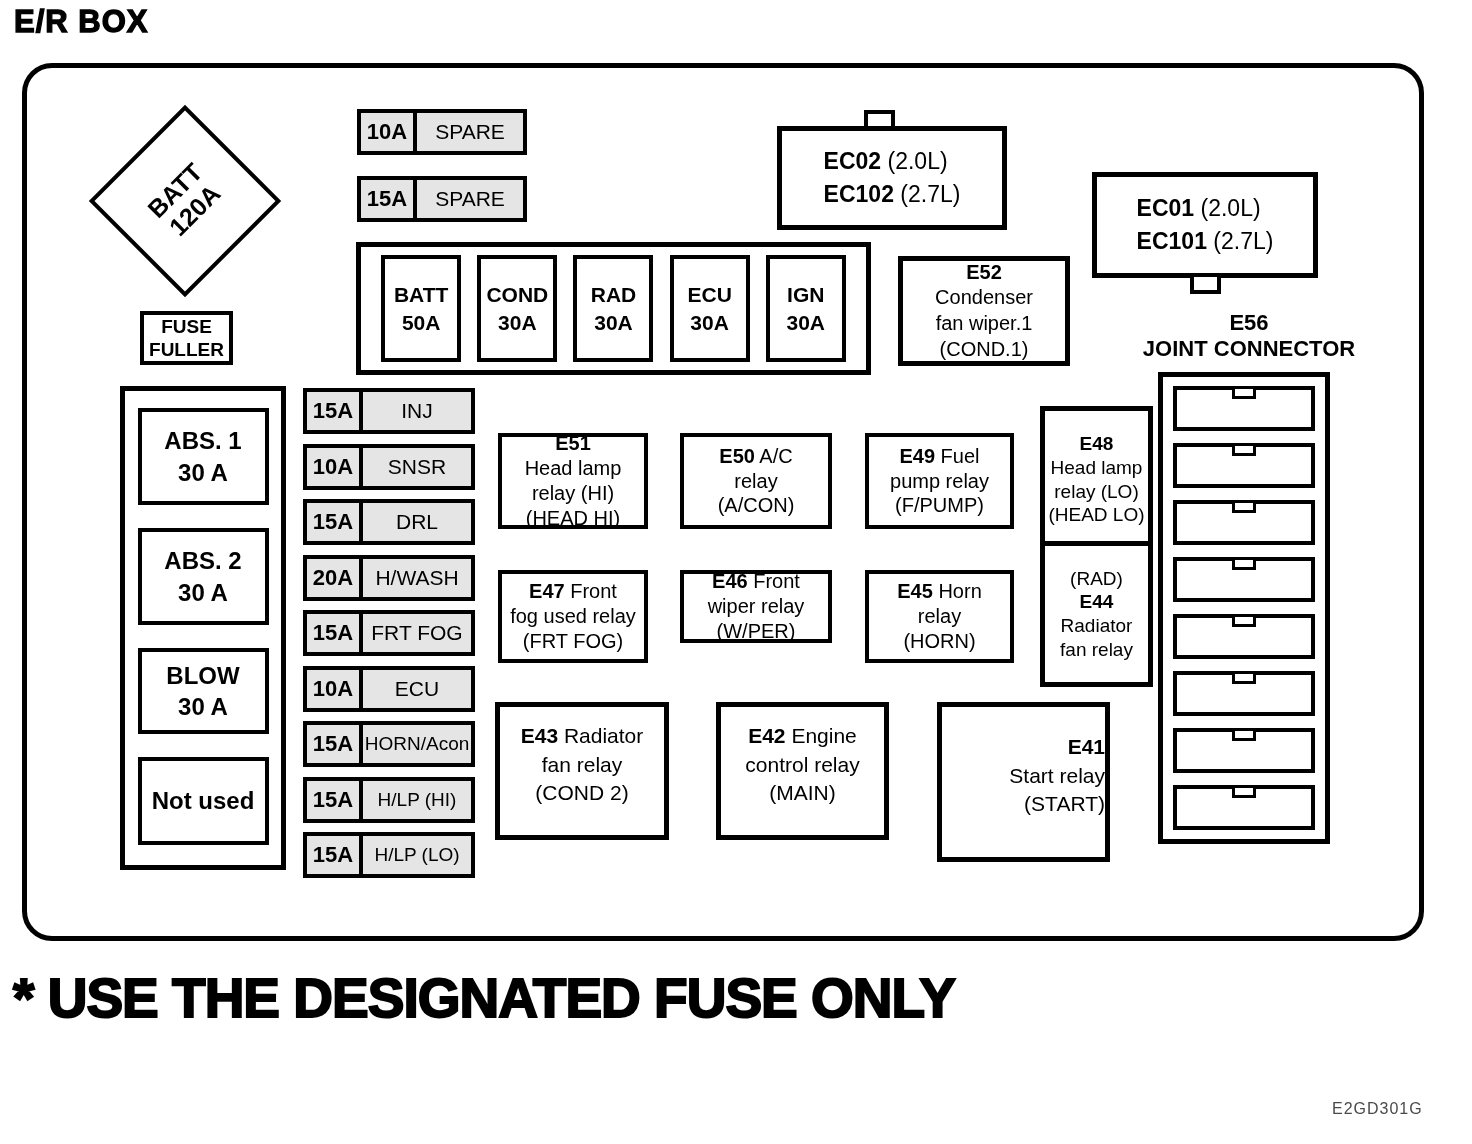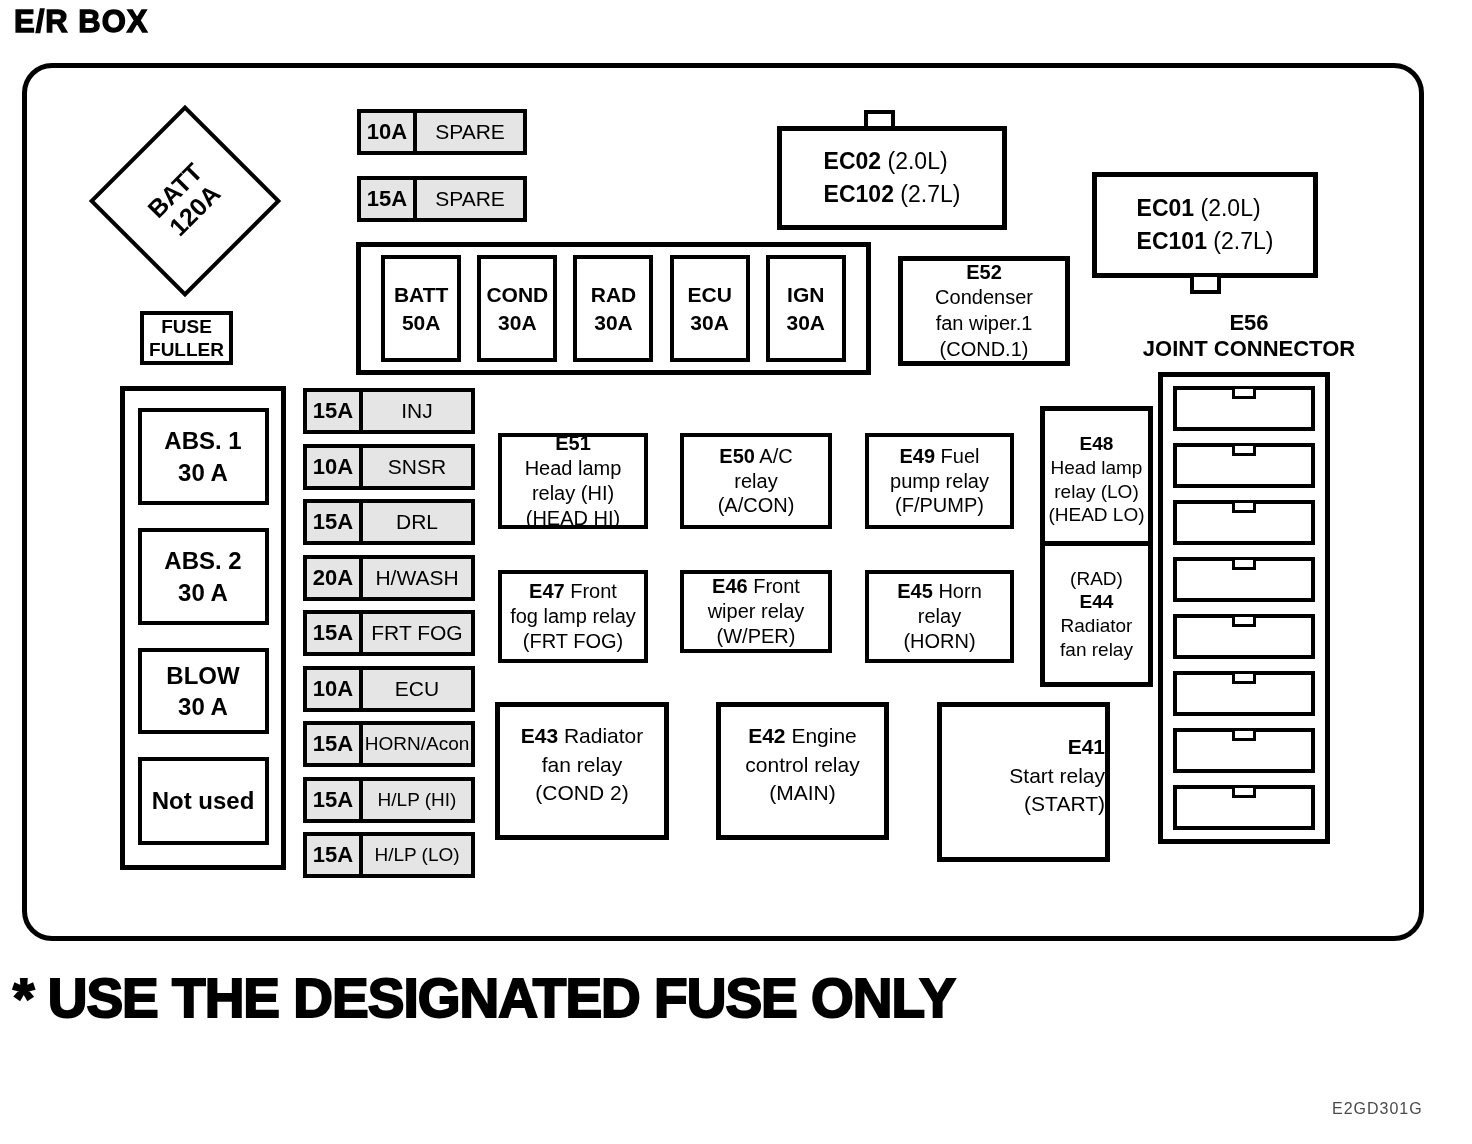--- a/index.html
+++ b/index.html
@@ -294,24 +294,24 @@
   </div>
   <div class="relay relay-sm" style="left:1040px; top:396px; width:113px; height:147px;margin-top:10px;">
     <div><b>E48</b></div>
     <div>Head lamp</div>
     <div>relay (LO)</div>
     <div>(HEAD LO)</div>
   </div>
 
   <div class="relay" style="left:498px; top:570px; width:150px; height:93px;">
     <div><b>E47</b><span> Front</span></div>
-    <div>fog lamp relay</div>
+    <div>fog used relay</div>
     <div>(FRT FOG)</div>
   </div>
-  <div class="relay" style="left:680px; top:570px; width:152px; height:83px;">
+  <div class="relay" style="left:680px; top:570px; width:152px; height:73px;">
     <div><b>E46</b><span> Front</span></div>
     <div>wiper relay</div>
     <div>(W/PER)</div>
   </div>
   <div class="relay" style="left:865px; top:570px; width:149px; height:93px;">
     <div><b>E45</b><span> Horn</span></div>
     <div>relay</div>
     <div>(HORN)</div>
   </div>
   <div class="relay relay-sm" style="left:1040px; top:541px; width:113px; height:146px;">

